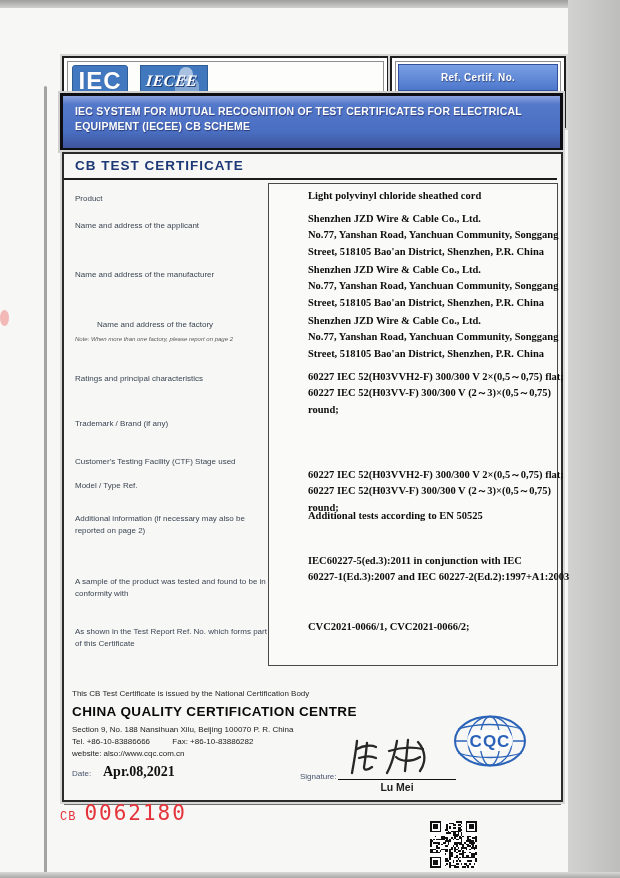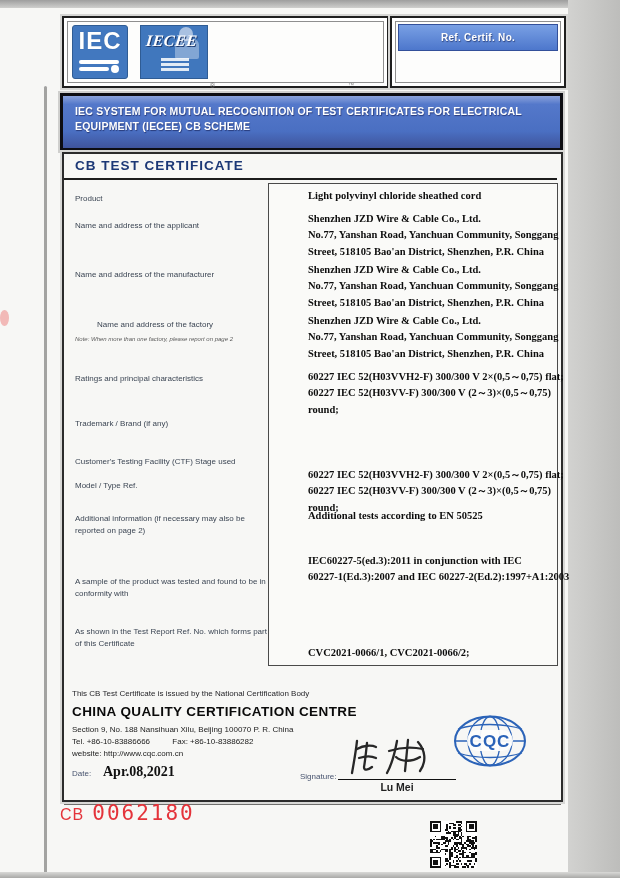--- a/index.html
+++ b/index.html
@@ -15,20 +15,21 @@
   .strip-top{left:0;top:0;width:620px;height:8px;background:linear-gradient(#9e9e9e,#cfcfcd);}
   .gutter-right{left:568px;top:0;width:52px;height:878px;background:linear-gradient(90deg,#d2d2d0,#bdbdbb);}
   .edge-left{left:44px;top:86px;width:3px;height:790px;background:rgba(60,60,60,.45);border-radius:2px;}
   .strip-bottom{left:0;top:872px;width:620px;height:6px;background:linear-gradient(#d9d9d7,#a9a9a7);}
   .scan-mark-red{left:0;top:310px;width:9px;height:16px;background:rgba(232,70,70,.35);border-radius:50%;}
 
   
   .frame{
     background:#fdfdfc;border:2px solid #1f1f1f;
     box-shadow:inset 0 0 0 3px #fff, inset 0 0 0 4px #8f8f8f, 0 0 0 2px #d6d6d4;
+    margin-top:40px;
   }
   .logo-box{left:62px;top:16px;width:323px;height:68px;}
   .iec-logo{left:8px;top:7px;width:54px;height:52px;background:#4278bf;border:1px solid #2f5c94;border-radius:3px;}
   .iec-text{left:0;top:1px;width:100%;text-align:center;font-weight:bold;font-size:24px;color:#fff;letter-spacing:1px;text-shadow:0 0 1px #2f5c94;}
   .iec-bar1{left:6px;top:34px;width:40px;height:3.5px;background:#fff;border-radius:2px;}
   .iec-bar2{left:6px;top:41px;width:30px;height:3.5px;background:#fff;border-radius:2px;}
   .iec-dot{left:38px;top:39px;width:8px;height:8px;background:#fff;border-radius:50%;}
   .iecee-logo{left:76px;top:7px;width:66px;height:52px;background:#4077bd;border:1px solid #2f5c94;overflow:hidden;}
   .iecee-head{right:14px;top:1px;width:14px;height:14px;background:rgba(255,255,255,.55);border-radius:50%;}
   .iecee-body{right:8px;top:13px;width:24px;height:20px;background:rgba(255,255,255,.35);border-radius:6px 6px 2px 2px;}
@@ -66,40 +67,40 @@
   .t-product{top:193px;} .v-product{top:188px;}
   .t-applicant{top:220px;} .v-applicant{top:211px;}
   .t-manufacturer{top:269px;} .v-manufacturer{top:262px;}
   .t-factory{top:319px;padding-left:22px;} .v-factory{top:313px;}
   .t-ratings{top:373px;} .v-ratings{top:369px;}
   .t-trademark{top:418px;} .v-trademark{top:418px;}
   .t-ctf{top:456px;} .v-ctf{top:456px;}
   .t-model{top:480px;} .v-model{top:467px;}
   .t-additional{top:513px;} .v-additional{top:508px;}
   .t-sample{top:576px;} .v-sample{top:553px;}
-  .t-report{top:626px;} .v-report{top:645px;}
+  .t-report{top:626px;} .v-report{top:619px;}
 
   
   .issued-note{left:72px;top:689px;font-size:8px;color:#26262a;}
   .ncb-name{left:72px;top:704px;font-weight:bold;font-size:13.5px;color:#0a0a0a;letter-spacing:.4px;}
   .ncb-addr{left:72px;top:725px;font-size:8px;color:#222;}
   .ncb-telfax{left:72px;top:737px;font-size:8px;color:#222;}
   .ncb-telfax .fax{margin-left:20px;}
   .ncb-web{left:72px;top:749px;font-size:8px;color:#222;}
   .date-label{left:72px;top:769px;font-size:8px;color:#47536e;}
   .date-value{left:103px;top:764px;font-family:"Liberation Serif", serif;font-weight:bold;font-size:14px;color:#111;}
   .sig-label{left:300px;top:772px;font-size:8px;color:#47536e;}
   .sig-svg{left:345px;top:736px;}
   .sig-line{left:338px;top:779px;width:118px;border-top:1.5px solid #111;}
   .sig-name{left:338px;top:781px;width:118px;text-align:center;font-weight:bold;font-size:10.5px;color:#222;}
   .cqc-logo{left:452px;top:714px;}
 
   
   .cb-row{left:60px;top:801px;display:flex;align-items:baseline;}
-  .cb-prefix{font-family:Liberation Sans, sans-serif;font-size:16px;color:#e4333a;letter-spacing:1px;}
+  .cb-prefix{font-family:Liberation Mono, monospace;font-size:12px;color:#e4333a;letter-spacing:1px;}
   .cb-num{font-family:"DejaVu Sans Mono", monospace;font-size:21px;color:#e4333a;letter-spacing:2px;margin-left:8px;}
   .qr-block{left:384px;top:821px;display:flex;align-items:center;gap:13px;flex-direction:column;}
   .scan-text{font-family:"Liberation Serif", serif;font-size:17px;color:#1b1b1b;letter-spacing:2px;}
 </style>
 </head>
 <body>
 
 <div class="abs strip-top"></div>
 <div class="abs gutter-right"></div>
 
@@ -169,21 +170,21 @@
 60227-1(Ed.3):2007 and IEC 60227-2(Ed.2):1997+A1:2003</div>
 <div class="abs val v-report">CVC2021-0066/1, CVC2021-0066/2;</div>
 
 <div class="abs issued-note">This CB Test Certificate is issued by the National Certification Body</div>
 <div class="abs ncb-name">CHINA QUALITY CERTIFICATION CENTRE</div>
 <div class="abs ncb-addr">Section 9, No. 188 Nansihuan Xilu, Beijing 100070 P. R. China</div>
 <div class="abs ncb-telfax">
   <span>Tel. +86-10-83886666</span>
   <span class="fax">Fax: +86-10-83886282</span>
 </div>
-<div class="abs ncb-web">website: http://www.cqc.com.cn</div>
+<div class="abs ncb-web">website: also://www.cqc.com.cn</div>
 <div class="abs date-label">Date:</div>
 <div class="abs date-value">Apr.08,2021</div>
 <div class="abs sig-label">Signature:</div>
 
 <svg class="abs sig-svg" width="105" height="42" viewBox="0 0 105 42">
   <g fill="none" stroke="#161616" stroke-width="2.3" stroke-linecap="round" opacity="0.92">
     <path d="M7 37 C9 26, 11 14, 12 5"></path>
     <path d="M12 13 C19 9, 27 9, 31 11"></path>
     <path d="M22 7 C21 16, 20 26, 19 31 C19 35, 23 34, 27 31"></path>
     <path d="M14 22 C20 20, 27 20, 31 22"></path>

